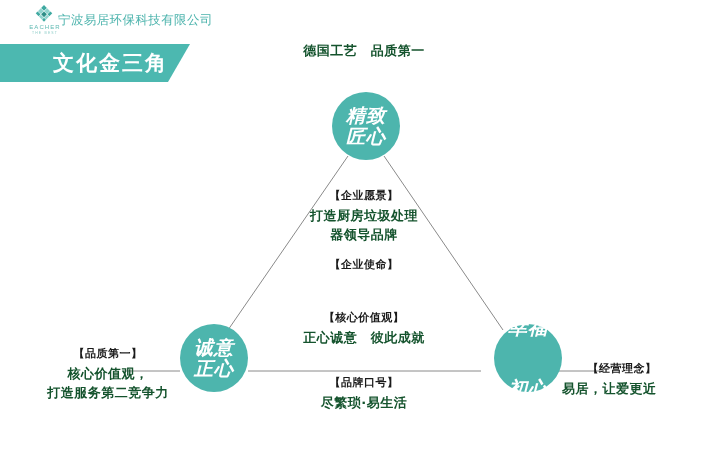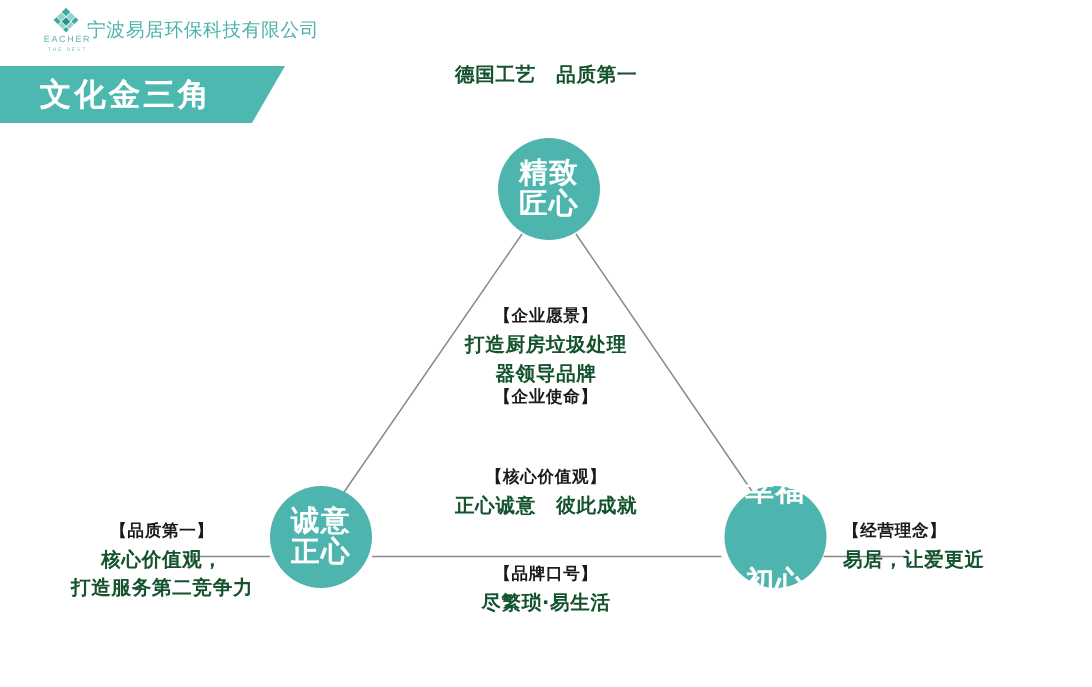--- a/index.html
+++ b/index.html
@@ -83,21 +83,21 @@
     -webkit-clip-path: polygon(0 0, 190px 0, 168px 38px, 0 38px);
     clip-path: polygon(0 0, 190px 0, 168px 38px, 0 38px);
   }
   .banner-text {
     position: absolute;
     left: 0;
     top: 0;
     width: 168px;
     height: 38px;
     line-height: 38px;
-    text-align: center;
+    text-align: right;
     color: #ffffff;
     font-size: 21px;
     font-weight: bold;
     letter-spacing: 2px;
   }
 
   
   .diagram {
     position: absolute;
     left: 0;
@@ -119,35 +119,36 @@
     color: #ffffff;
     display: flex;
     flex-direction: column;
     align-items: center;
     justify-content: center;
     font-weight: bold;
     font-size: 19px;
     line-height: 1.12;
     letter-spacing: 1px;
     text-align: center;
+    font-style: italic;
   }
   .node-top {
     left: 332px;
     top: 92px;
     width: 68px;
     height: 68px;
   }
   .node-left {
     left: 180px;
     top: 324px;
     width: 68px;
     height: 68px;
   }
   .node-right {
-    left: 483px;
+    left: 494px;
     top: 324px;
     width: 68px;
     height: 68px;
     gap: 39px;
   }
 
   
   .blk {
     position: absolute;
     text-align: center;
@@ -164,28 +165,28 @@
   .blk .line {
     font-size: 13px;
     font-weight: bold;
     color: #14532d;
     letter-spacing: 0.5px;
     line-height: 1.45;
     white-space: nowrap;
   }
 
   .blk-product { left: 264px; top: 42px; width: 200px; }
-  .blk-vision  { left: 264px; top: 203px; width: 200px; }
+  .blk-vision  { left: 264px; top: 188px; width: 200px; }
   .blk-mission { left: 244px; top: 257px; width: 240px; text-align: center; }
   .blk-values  { left: 264px; top: 310px; width: 200px; }
   .blk-slogan  { left: 264px; top: 375px; width: 200px; }
 
   .blk-service { left: 38px; top: 346px; width: 140px; }
   .blk-operate { left: 562px; top: 346px; width: 150px; text-align: left; }
-  .blk-operate .tag { width: 120px; }
+  .blk-operate .tag { text-align: center; width: 120px; margin-top: 15px; }
 </style>
 </head>
 <body>
 
 <div class="page">
 
   <div class="header">
 
     <div class="logo-block">
       <svg class="logo-mark" viewBox="0 0 40 40">

